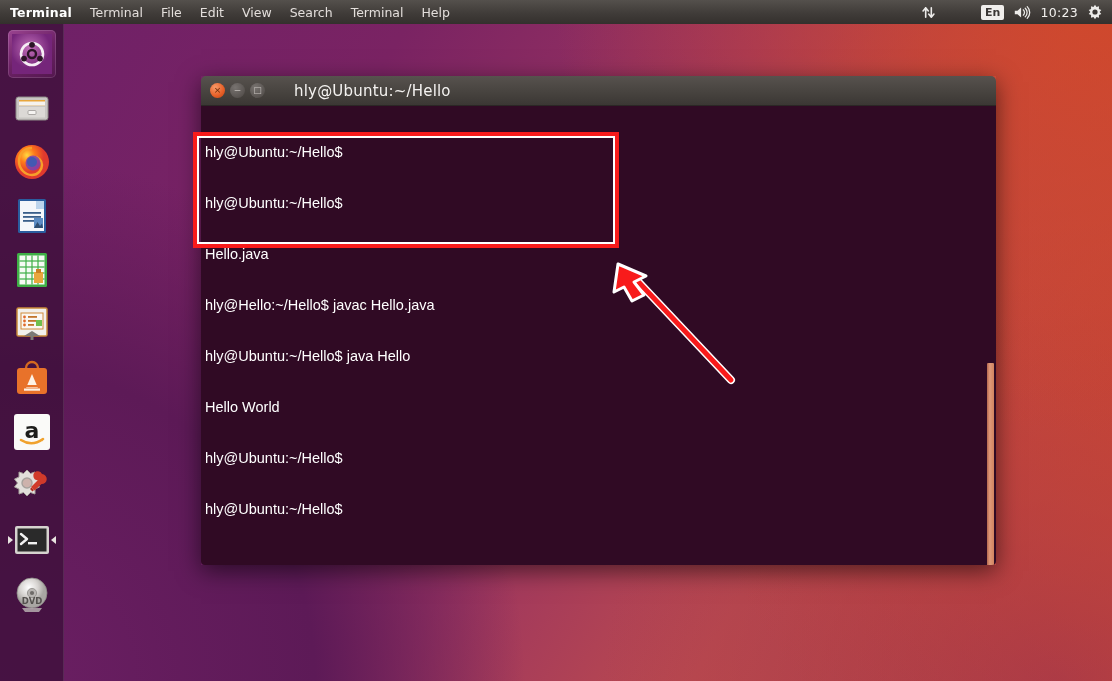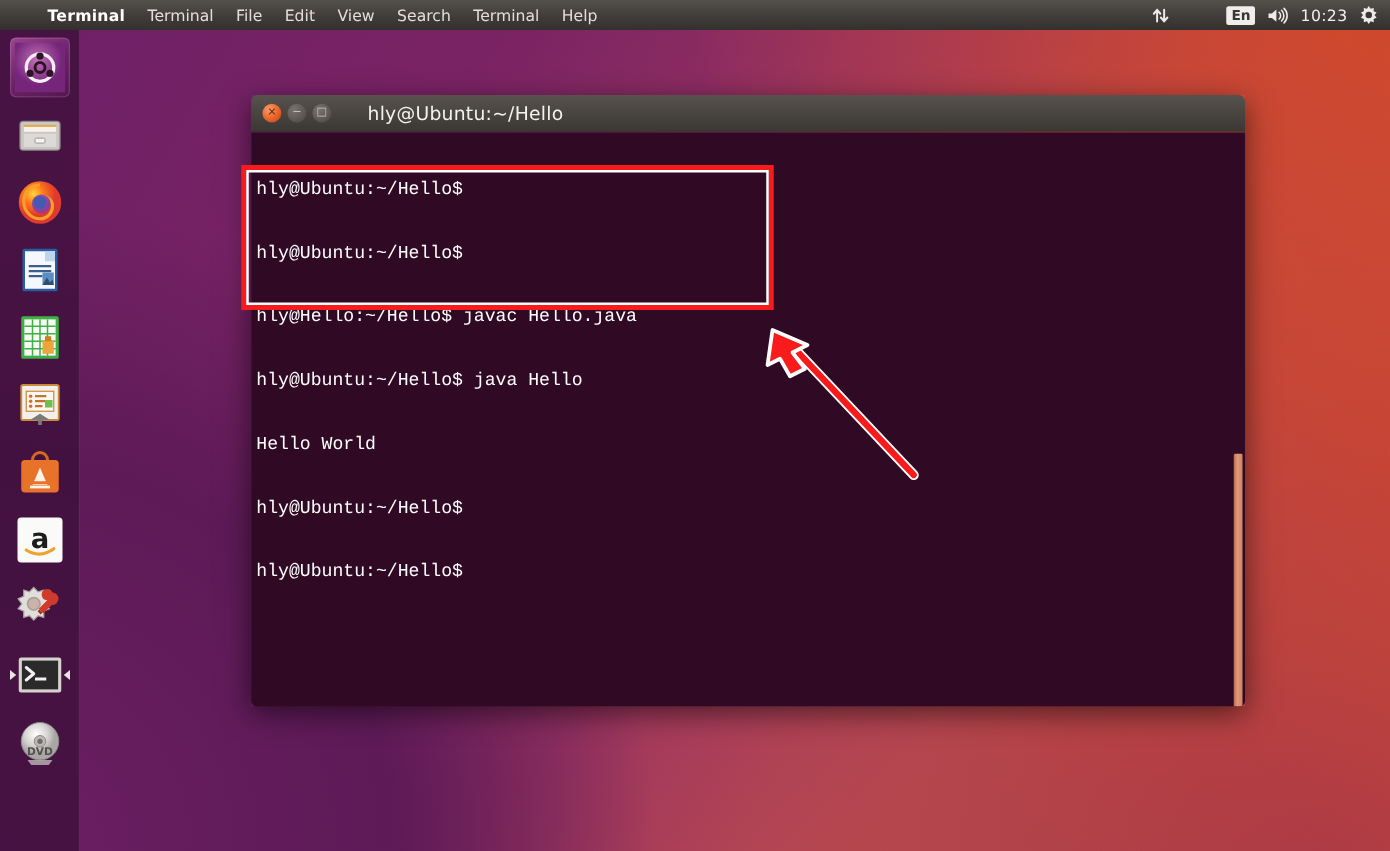--- a/index.html
+++ b/index.html
@@ -13,21 +13,21 @@
       radial-gradient(ellipse 700px 600px at 95% 100%, rgba(160,54,78,0.9) 0%, rgba(160,54,78,0) 65%),
       radial-gradient(ellipse 700px 700px at 0% 100%, #6b1f63 0%, #5d1a57 45%, rgba(93,26,87,0) 75%),
       linear-gradient(120deg, #6d2068 0%, #7a2363 28%, #9c3560 52%, #bb4a4e 72%, #c9503c 100%);
   }
 
   
   #topbar {
     position:absolute; left:0; top:0; width:1112px; height:24px;
     background:linear-gradient(180deg,#54504c 0%,#403c39 55%,#34302d 100%);
     display:flex; align-items:center;
-    color:#e8e4e0; font-size:12.5px; z-index:40;padding-left:28px;
+    color:#e8e4e0; font-size:12.5px; z-index:40;
   }
   #topbar .appname { font-weight:bold; padding:0 9px 0 10px; color:#ffffff; letter-spacing:0.2px;}
   #topbar .menu { display:flex; align-items:center; }
   #topbar .menu .mi { padding:0 9px; color:#e3dedb; cursor:default; }
   #topbar .spacer { flex:1; }
   #topbar .tray { display:flex; align-items:center; gap:9px; padding-right:9px; }
   .tray-item { color:#eceae7; display:flex; align-items:center; font-size:12.5px; }
   .kbd-badge {
     background:#f0eeec; color:#3a3634; border-radius:2px;
     padding:0px 4px; font-size:11px; line-height:15px; font-weight:bold;margin-left:36px;
@@ -73,21 +73,21 @@
   .wbtn.min, .wbtn.max { background:radial-gradient(circle at 35% 30%,#787370 0%,#5d5855 60%,#4b4643 100%); color:#c9c4c0; }
   #term-title .ttl { color:#f4f2f0; font-size:15px; margin-left:24px; letter-spacing:0.2px; }
 
   #term-body {
     position:relative; height:459px; background:#300a24;
     border-bottom-left-radius:4px; border-bottom-right-radius:4px;
     overflow:hidden;
   }
   #term-text {
     position:absolute; left:0; top:0; padding:4px 0 0 4px;
-    font-family:Liberation Mono, monospace;
+    font-family:Liberation Sans, sans-serif;
     font-size:14.5px; line-height:17px; color:#ffffff; white-space:pre;
   }
   .tline { height:17px; color:#ffffff; }
   #term-scrollbar {
     position:absolute; right:2px; top:257px; width:7px; height:224px;
     background:linear-gradient(90deg,#b5684e 0%,#e09a7a 40%,#d1835f 100%);
     border-radius:1px;
   }
 
   
@@ -303,20 +303,21 @@
   <div id="term-title">
     <span class="wbtn close">×</span>
     <span class="wbtn min">−</span>
     <span class="wbtn max">□</span>
     <span class="ttl">hly@Ubuntu:~/Hello</span>
   </div>
   <div id="term-body">
     <div id="term-text">
       <div class="tline">hly@Ubuntu:~/Hello$</div>
       <div class="tline">hly@Ubuntu:~/Hello$</div>
+      <div class="tline">Hello.java</div>
       <div class="tline">hly@Hello:~/Hello$ javac Hello.java</div>
       <div class="tline">hly@Ubuntu:~/Hello$ java Hello</div>
       <div class="tline">Hello World</div>
       <div class="tline">hly@Ubuntu:~/Hello$</div>
       <div class="tline">hly@Ubuntu:~/Hello$</div>
       
     </div>
     <div id="term-scrollbar"></div>
   </div>
 </div>

